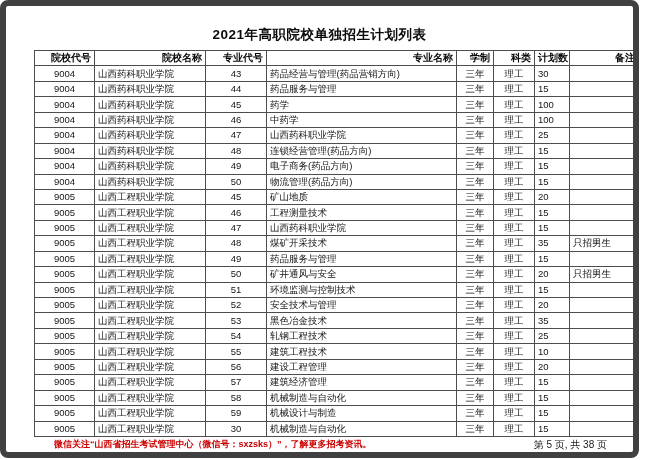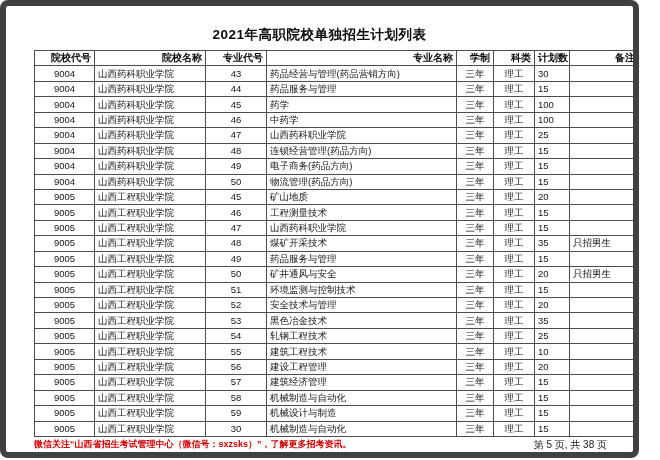--- a/index.html
+++ b/index.html
@@ -331,17 +331,17 @@
           <td class="al-c">30</td>
           <td class="al-l">机械制造与自动化</td>
           <td class="al-c">三年</td>
           <td class="al-c">理工</td>
           <td class="al-r">15</td>
           <td class="al-l"></td>
         </tr>
       </tbody>
   </table>
 
-  <div class="footer-notice" style="color: rgb(204, 0, 0);">微信关注“山西省招生考试管理中心（微信号：sxzsks）”，了解更多招考资讯。</div>
+  <div class="footer-notice" style="color: rgb(204, 0, 0); margin-left: 20px;">微信关注“山西省招生考试管理中心（微信号：sxzsks）”，了解更多招考资讯。</div>
 
   <div class="footer-pageinfo">第 5 页, 共 38 页</div>
 
 </div>
 
 </body></html>

